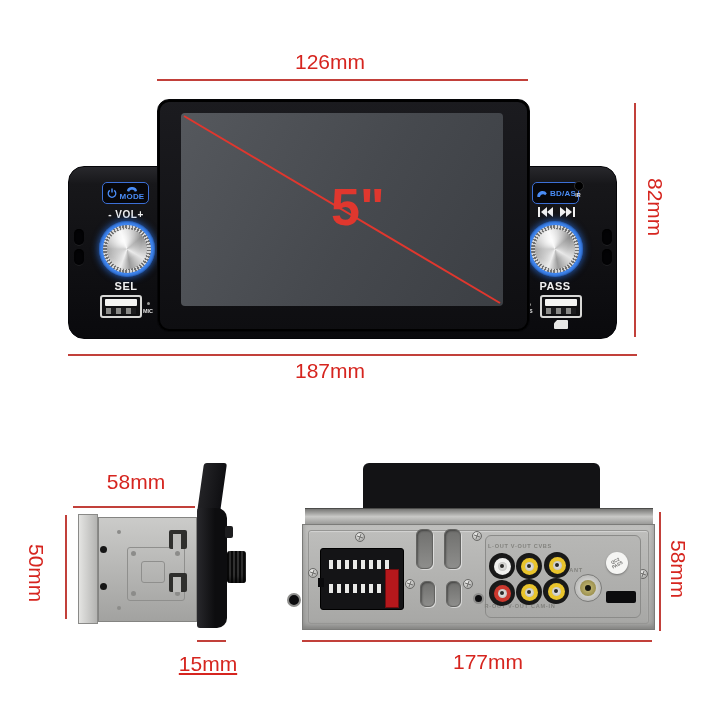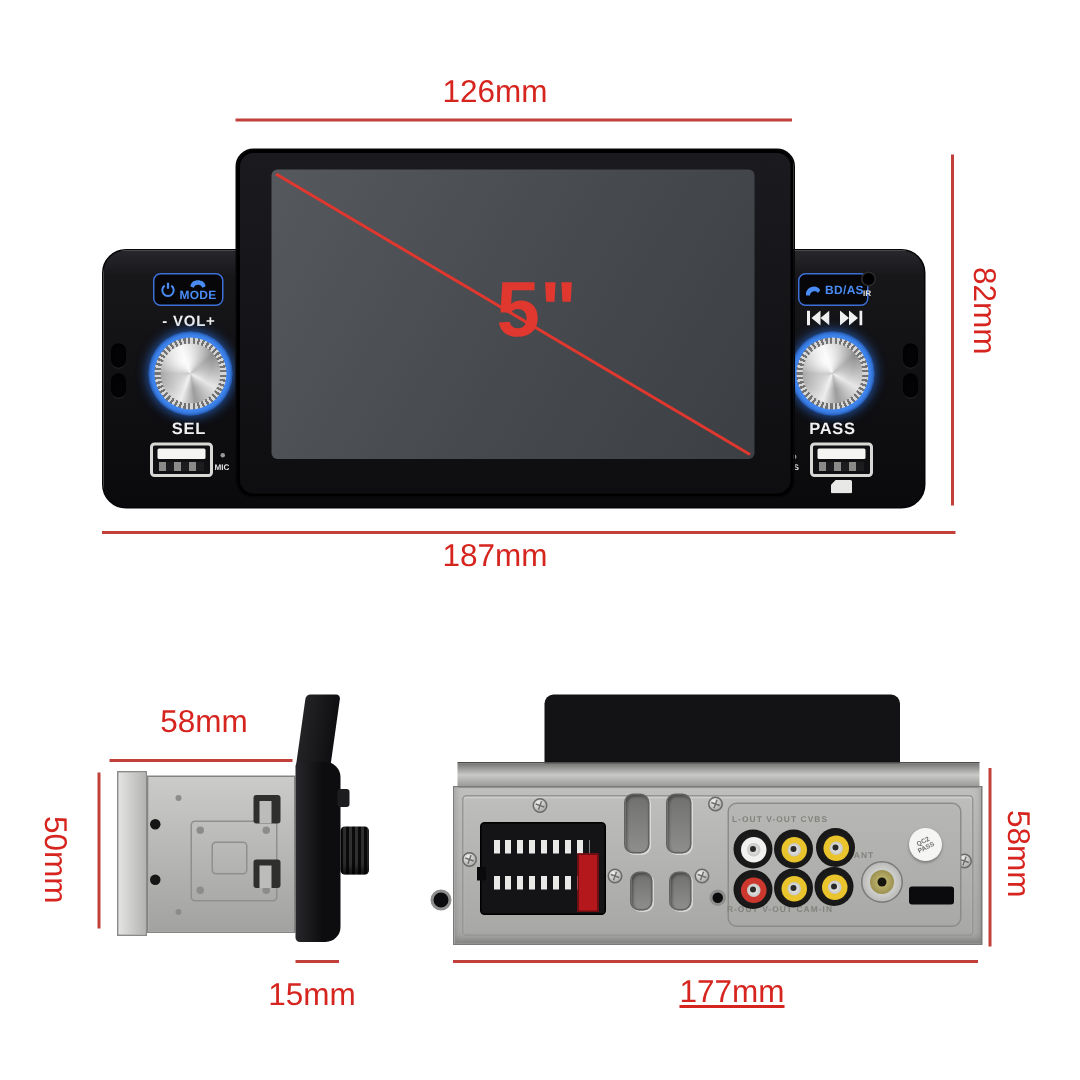--- a/index.html
+++ b/index.html
@@ -209,21 +209,21 @@
       </div>
     </div>
   </div>
 
   <div>
     <div class="dim" style="left:96px;top:470px;width:80px;">58mm</div>
     <div class="dline" style="left:73px;top:506px;width:122px;height:2px;"></div>
     <div class="vdim" style="left:24px;top:544px;">50mm</div>
     <div class="dline" style="left:65px;top:515px;width:2px;height:104px;"></div>
     <div class="dline" style="left:197px;top:640px;width:29px;height:2px;"></div>
-    <div class="dim" style="left:168px;top:652px;width:80px;">15mm</div>
+    <div class="dim" style="left:168px;top:652px;width:80px;text-decoration:underline;">15mm</div>
 
     <div class="side-tab"></div>
     <div class="metal-flange"></div>
     <div class="side-chassis">
       <div class="stamp" style="left:28px;top:29px;width:56px;height:52px;"></div>
       <div class="stamp" style="left:42px;top:43px;width:22px;height:20px;"></div>
       <div class="ghole" style="left:32px;top:33px;width:5px;height:5px;"></div>
       <div class="ghole" style="left:76px;top:33px;width:5px;height:5px;"></div>
       <div class="ghole" style="left:32px;top:73px;width:5px;height:5px;"></div>
       <div class="ghole" style="left:76px;top:73px;width:5px;height:5px;"></div>
@@ -239,21 +239,21 @@
     <div class="bhole" style="left:100px;top:546px;width:7px;height:7px;"></div>
     <div class="bhole" style="left:100px;top:583px;width:7px;height:7px;"></div>
     <div class="side-panel"></div>
     <div class="side-btn"></div>
     <div class="side-knob"></div>
   </div>
 
   <div>
     <div class="vdim" style="left:666px;top:540px;">58mm</div>
     <div class="dline" style="left:659px;top:512px;width:2px;height:119px;"></div>
-    <div class="dim" style="left:448px;top:650px;width:80px;text-decoration:underline;">177mm</div>
+    <div class="dim" style="left:448px;top:650px;width:80px;">177mm</div>
     <div class="dline" style="left:302px;top:640px;width:350px;height:2px;"></div>
 
     <div class="rear-back"></div>
     <div class="rear-rail"></div>
     <div class="rear-panel">
       <div class="panel-inner"></div>
     </div>
 
     <div class="vent" style="left:416px;top:529px;width:15px;height:38px;"></div>
     <div class="vent" style="left:444px;top:529px;width:15px;height:38px;"></div>

